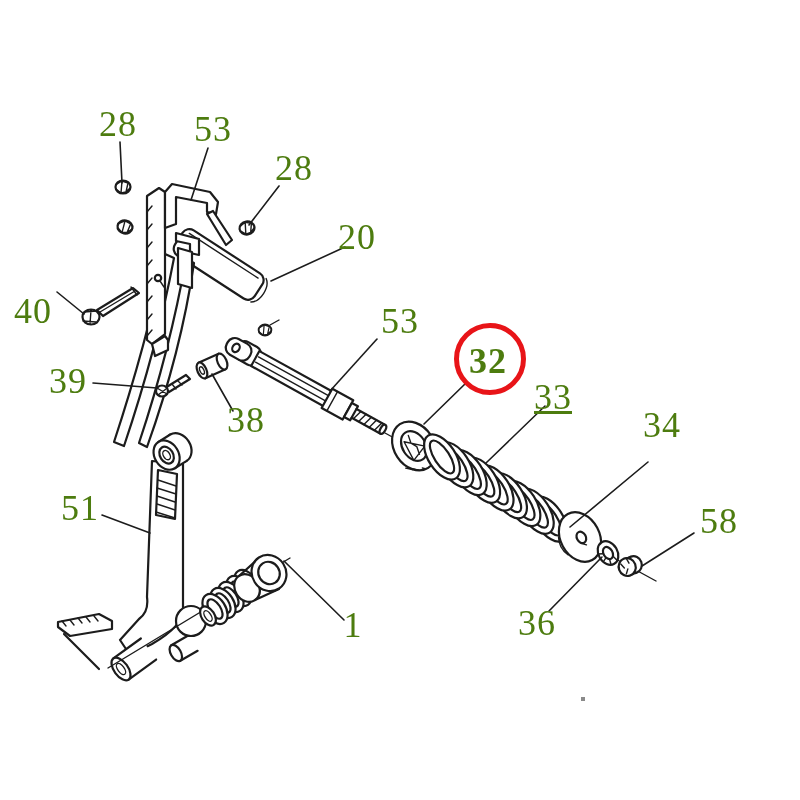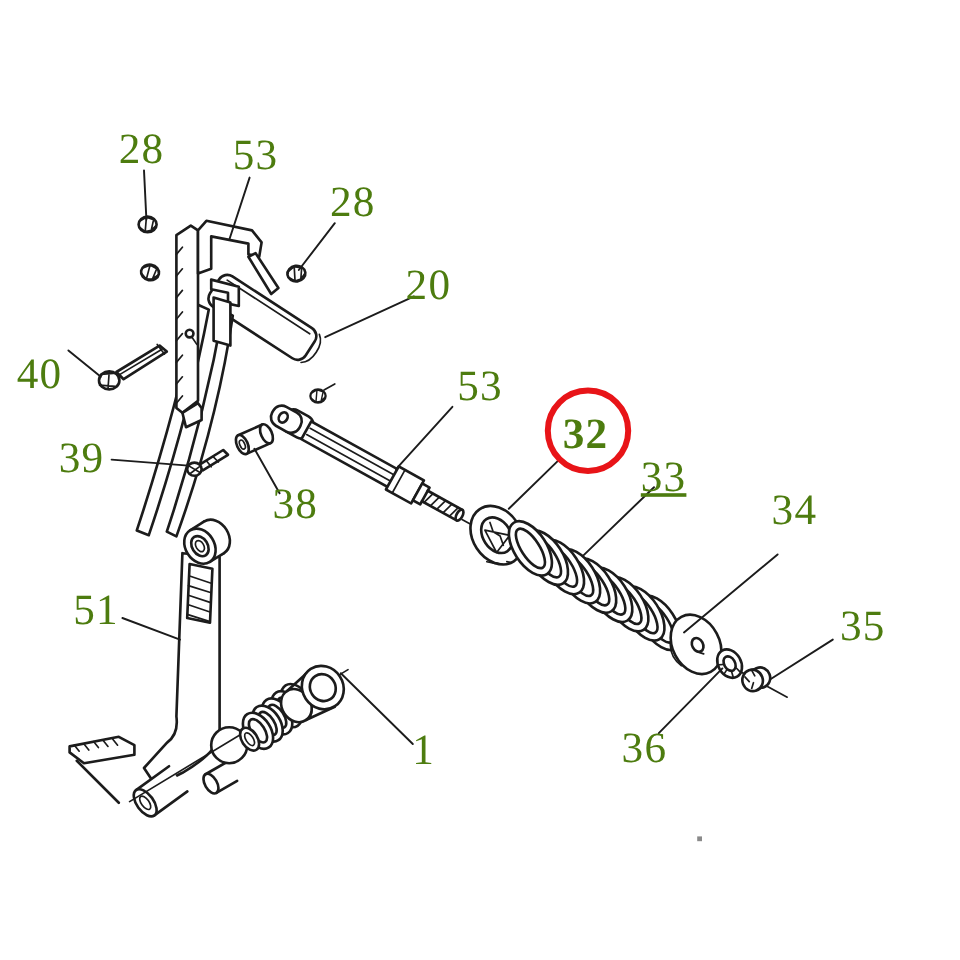--- a/index.html
+++ b/index.html
@@ -259,19 +259,19 @@
       <div class="callout" style="left: 357px; top: 237px;">20</div>
       <div class="callout" style="left: 33px; top: 281px; margin-top: 30px;">40</div>
       <div class="callout" style="left: 400px; top: 321px;">53</div>
       <div class="highlight-ring" style="left: 490px; top: 359px; border-color: rgb(232, 20, 24);"></div>
       <div class="callout" style="left: 488px; top: 361px; font-weight: bold;">32</div>
       <div class="callout" style="left: 553px; top: 397px; text-decoration: underline;">33</div>
       <div class="callout" style="left: 68px; top: 381px;">39</div>
       <div class="callout" style="left: 246px; top: 420px;">38</div>
       <div class="callout" style="left: 662px; top: 425px;">34</div>
       <div class="callout" style="left: 80px; top: 508px;">51</div>
-      <div class="callout" style="left: 719px; top: 521px;">35</div>
+      <div class="callout" style="left: 719px; top: 521px;">58</div>
       <div class="callout" style="left: 537px; top: 623px;">36</div>
       <div class="callout" style="left: 353px; top: 625px;">1</div>
     </div>
 
 <div class="stray" style="left:581px;top:697px;"></div>
 </div>
 
 </body></html>

